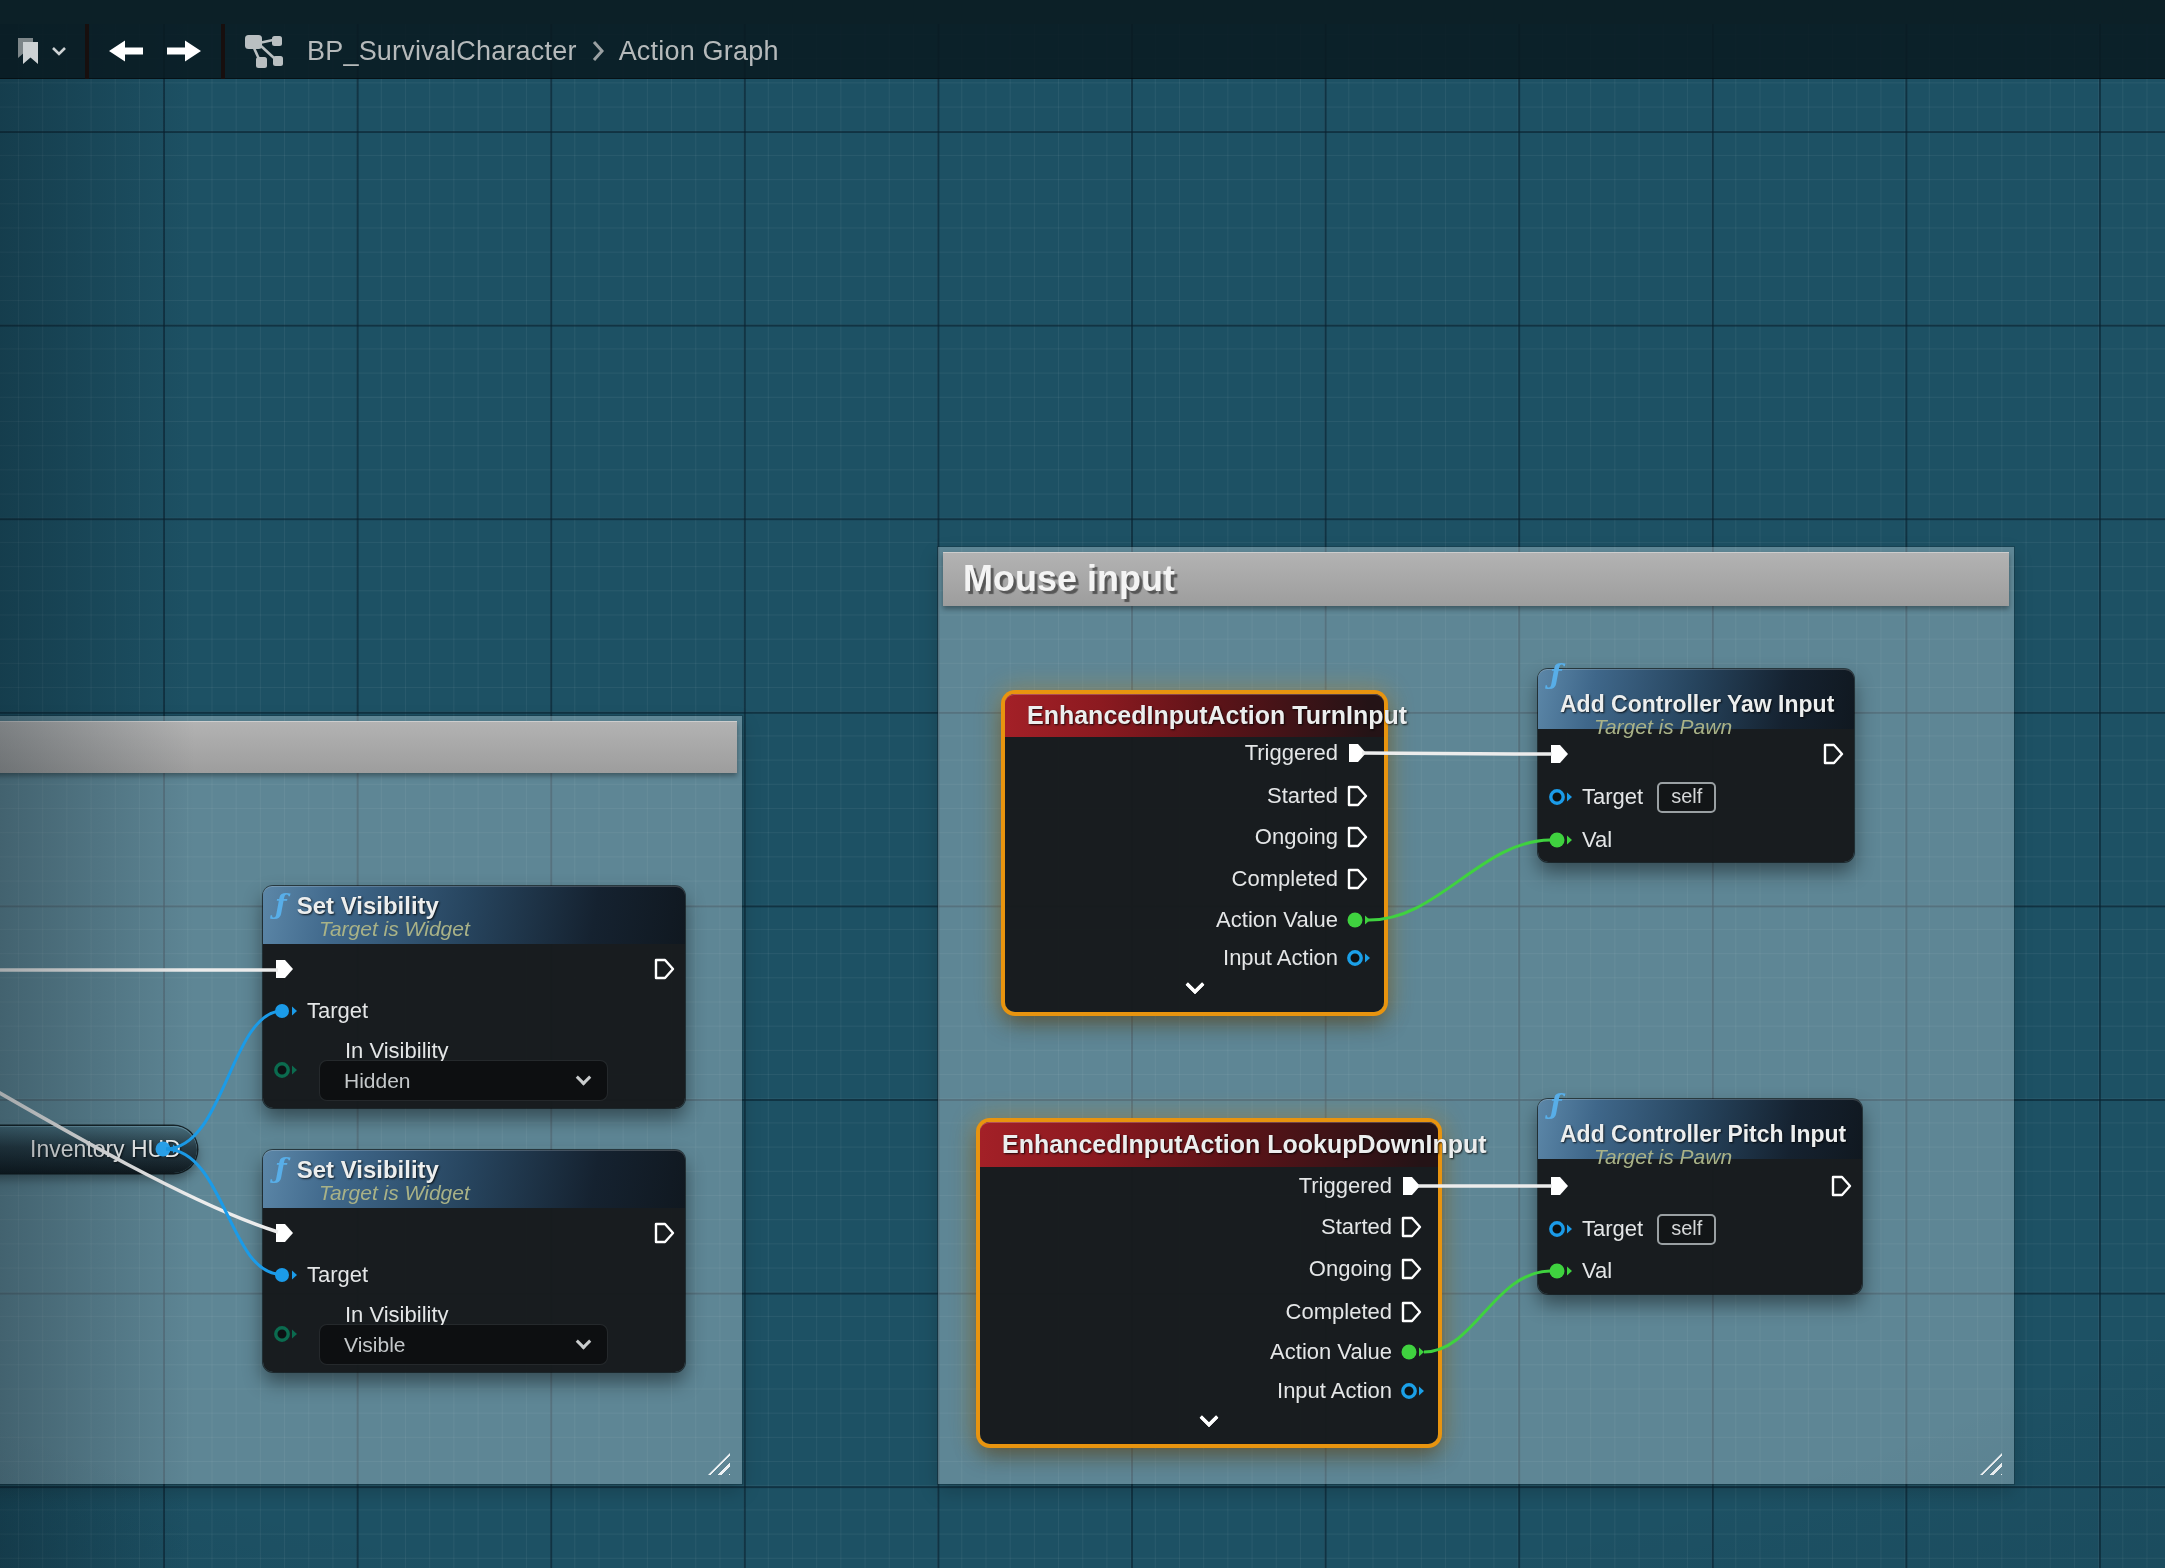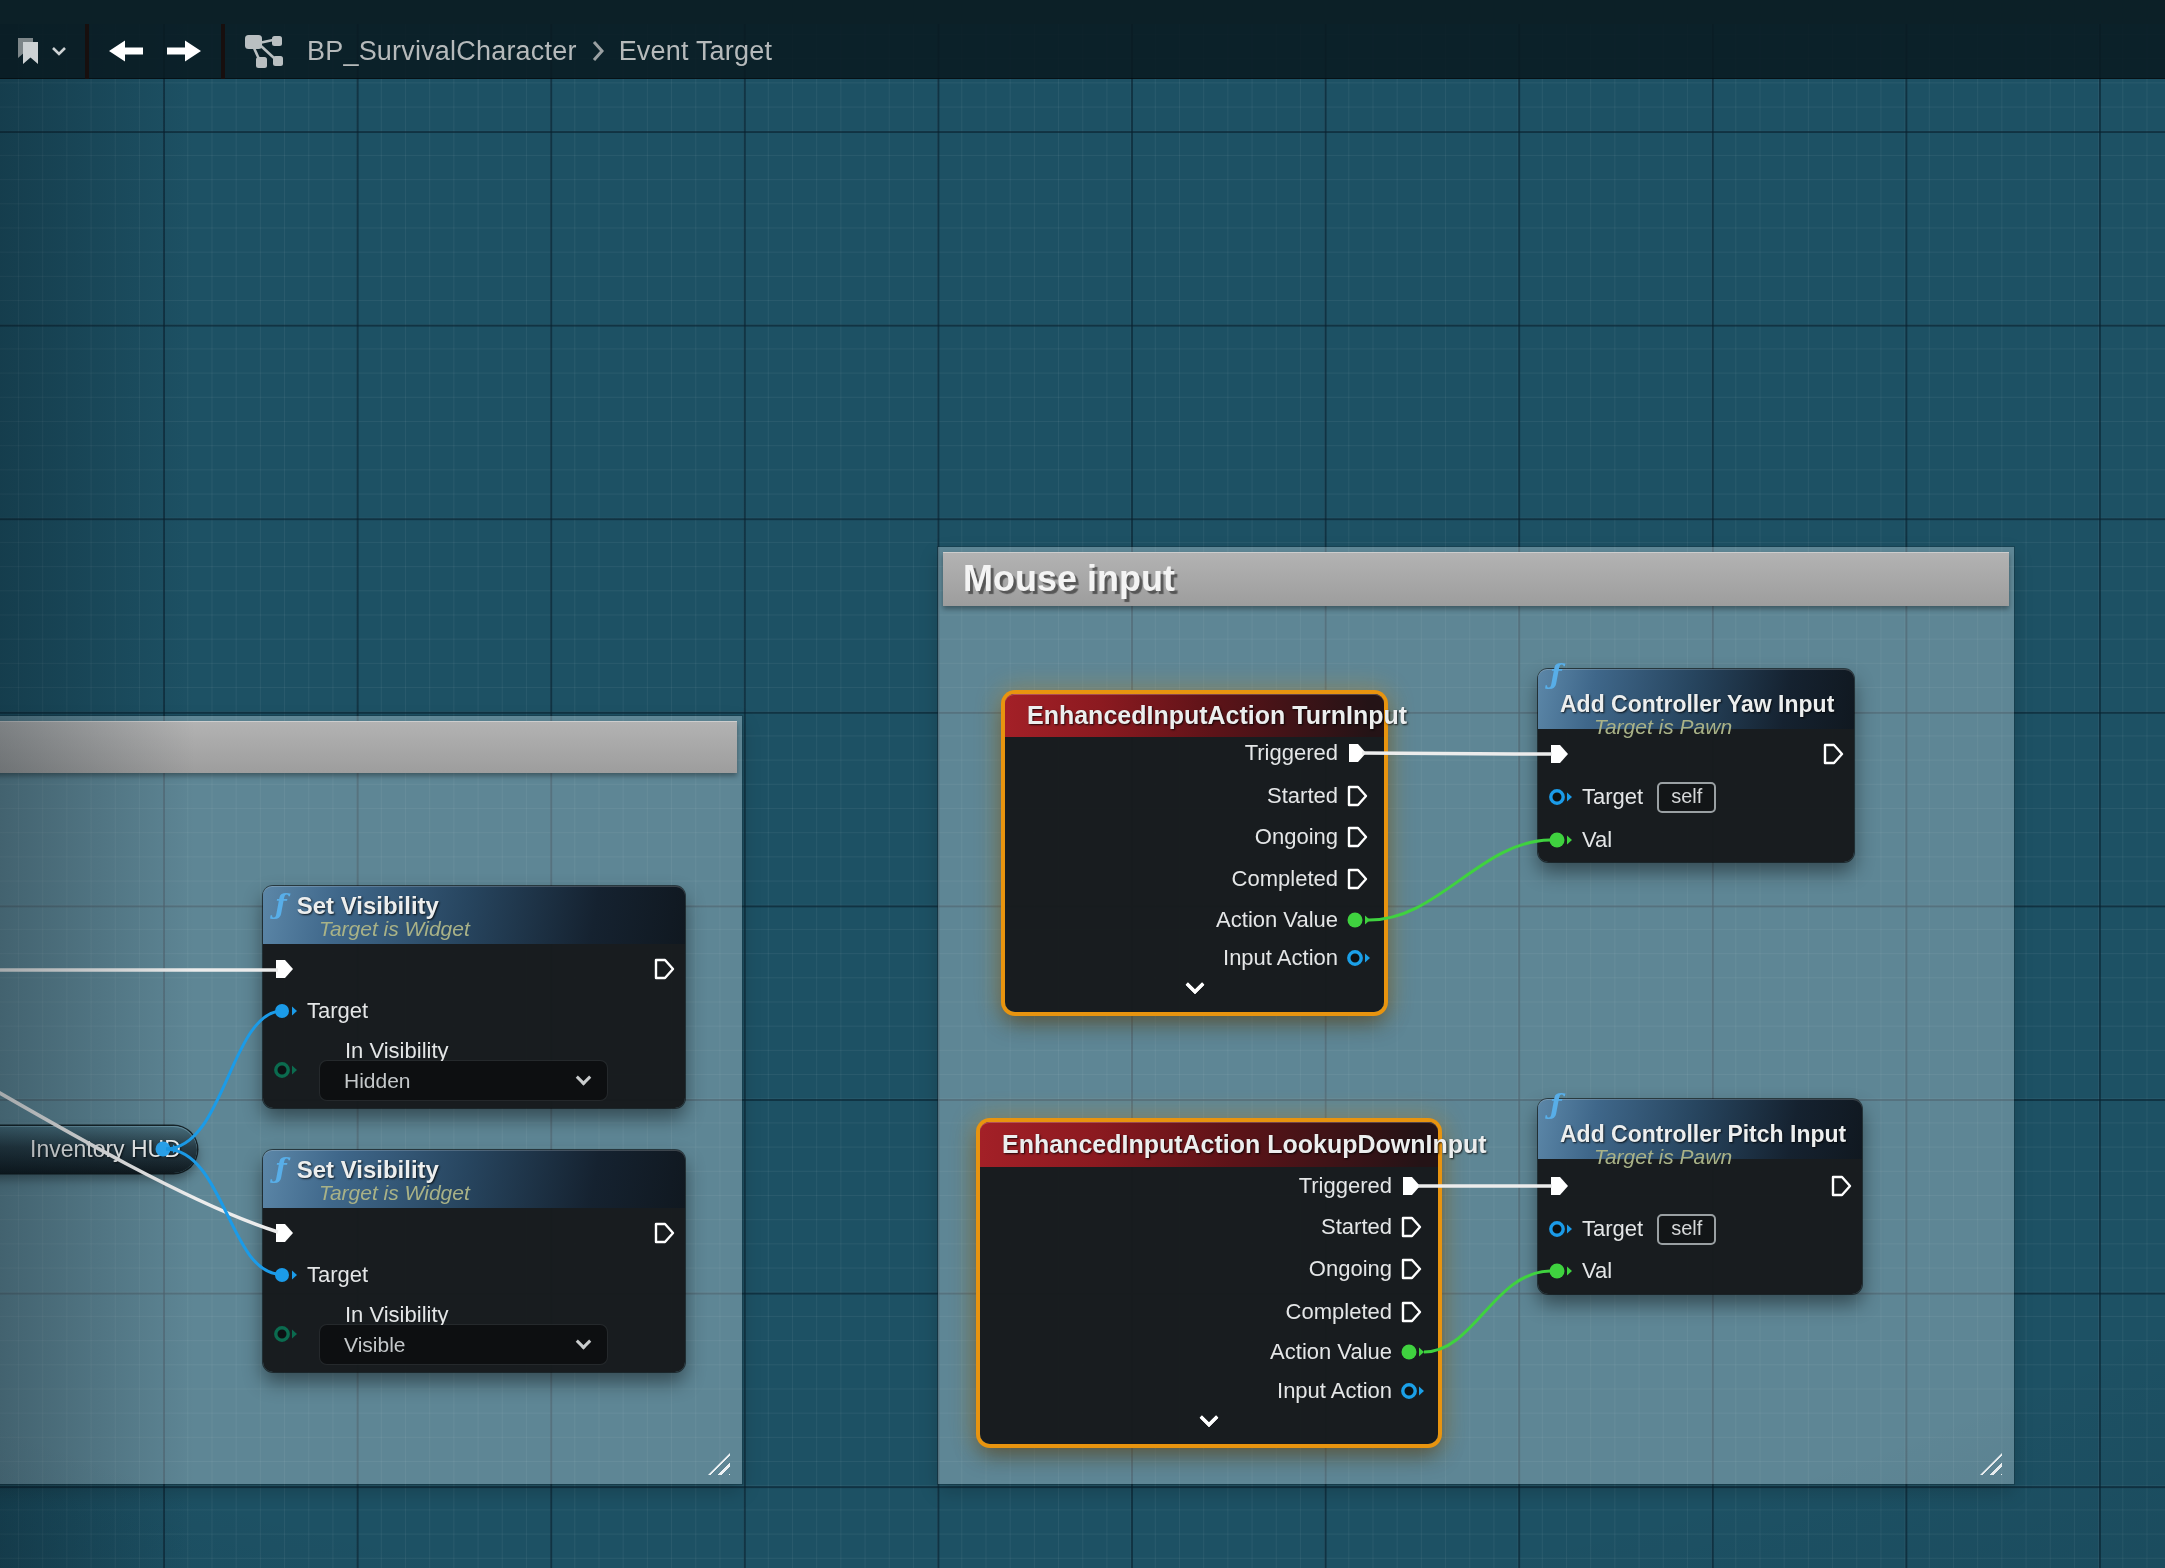--- a/index.html
+++ b/index.html
@@ -401,16 +401,16 @@
         <rect x="13" y="24" width="11" height="11" rx="2.5" fill="#b9bfc1"></rect>
         <rect x="30" y="23" width="10" height="10" rx="2.5" fill="#b9bfc1"></rect>
       </svg>
     </div>
     <div class="crumb" style="margin-left:10px;">BP_SurvivalCharacter</div>
     <div class="crumb-sep">
       <svg width="14" height="22" viewBox="0 0 14 22">
           <path d="M3 2 L11 11 L3 20" fill="none" stroke="#9aa0a2" stroke-width="3"></path>
         </svg>
     </div>
-    <div class="crumb">Event Target</div>
+    <div class="crumb">Action Graph</div>
   </div>
 
 </div>
 
 </body></html>

